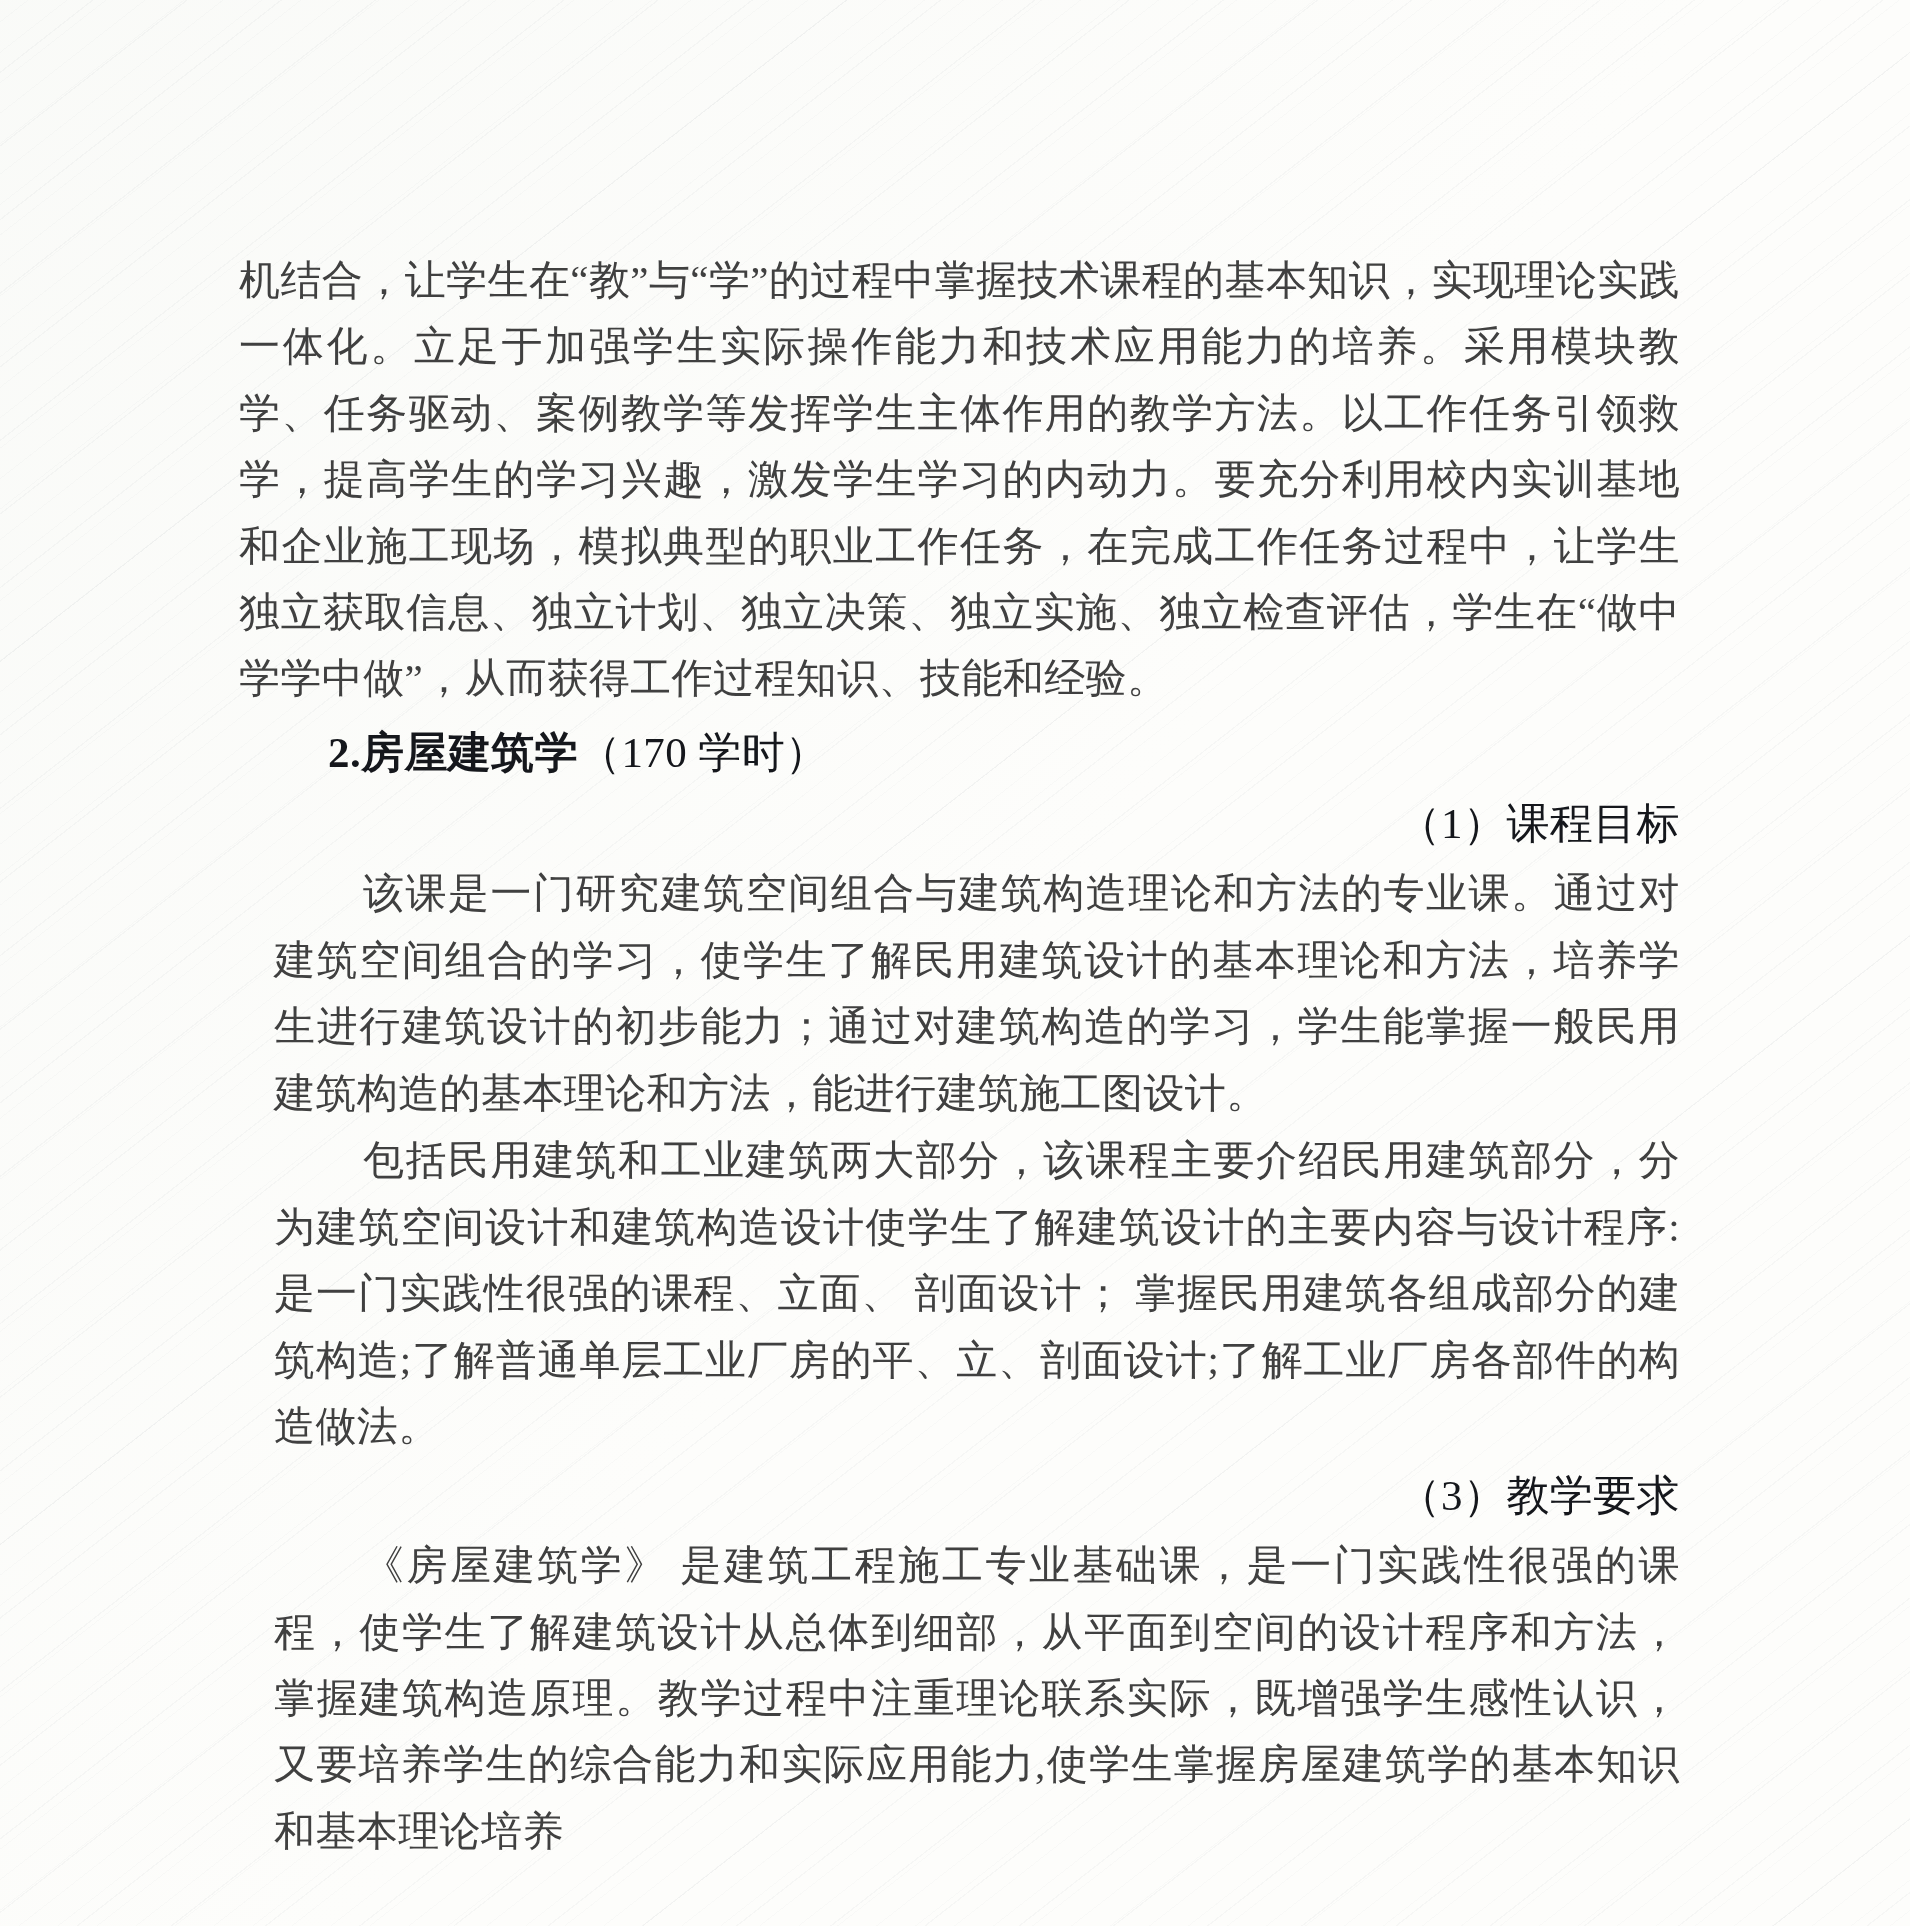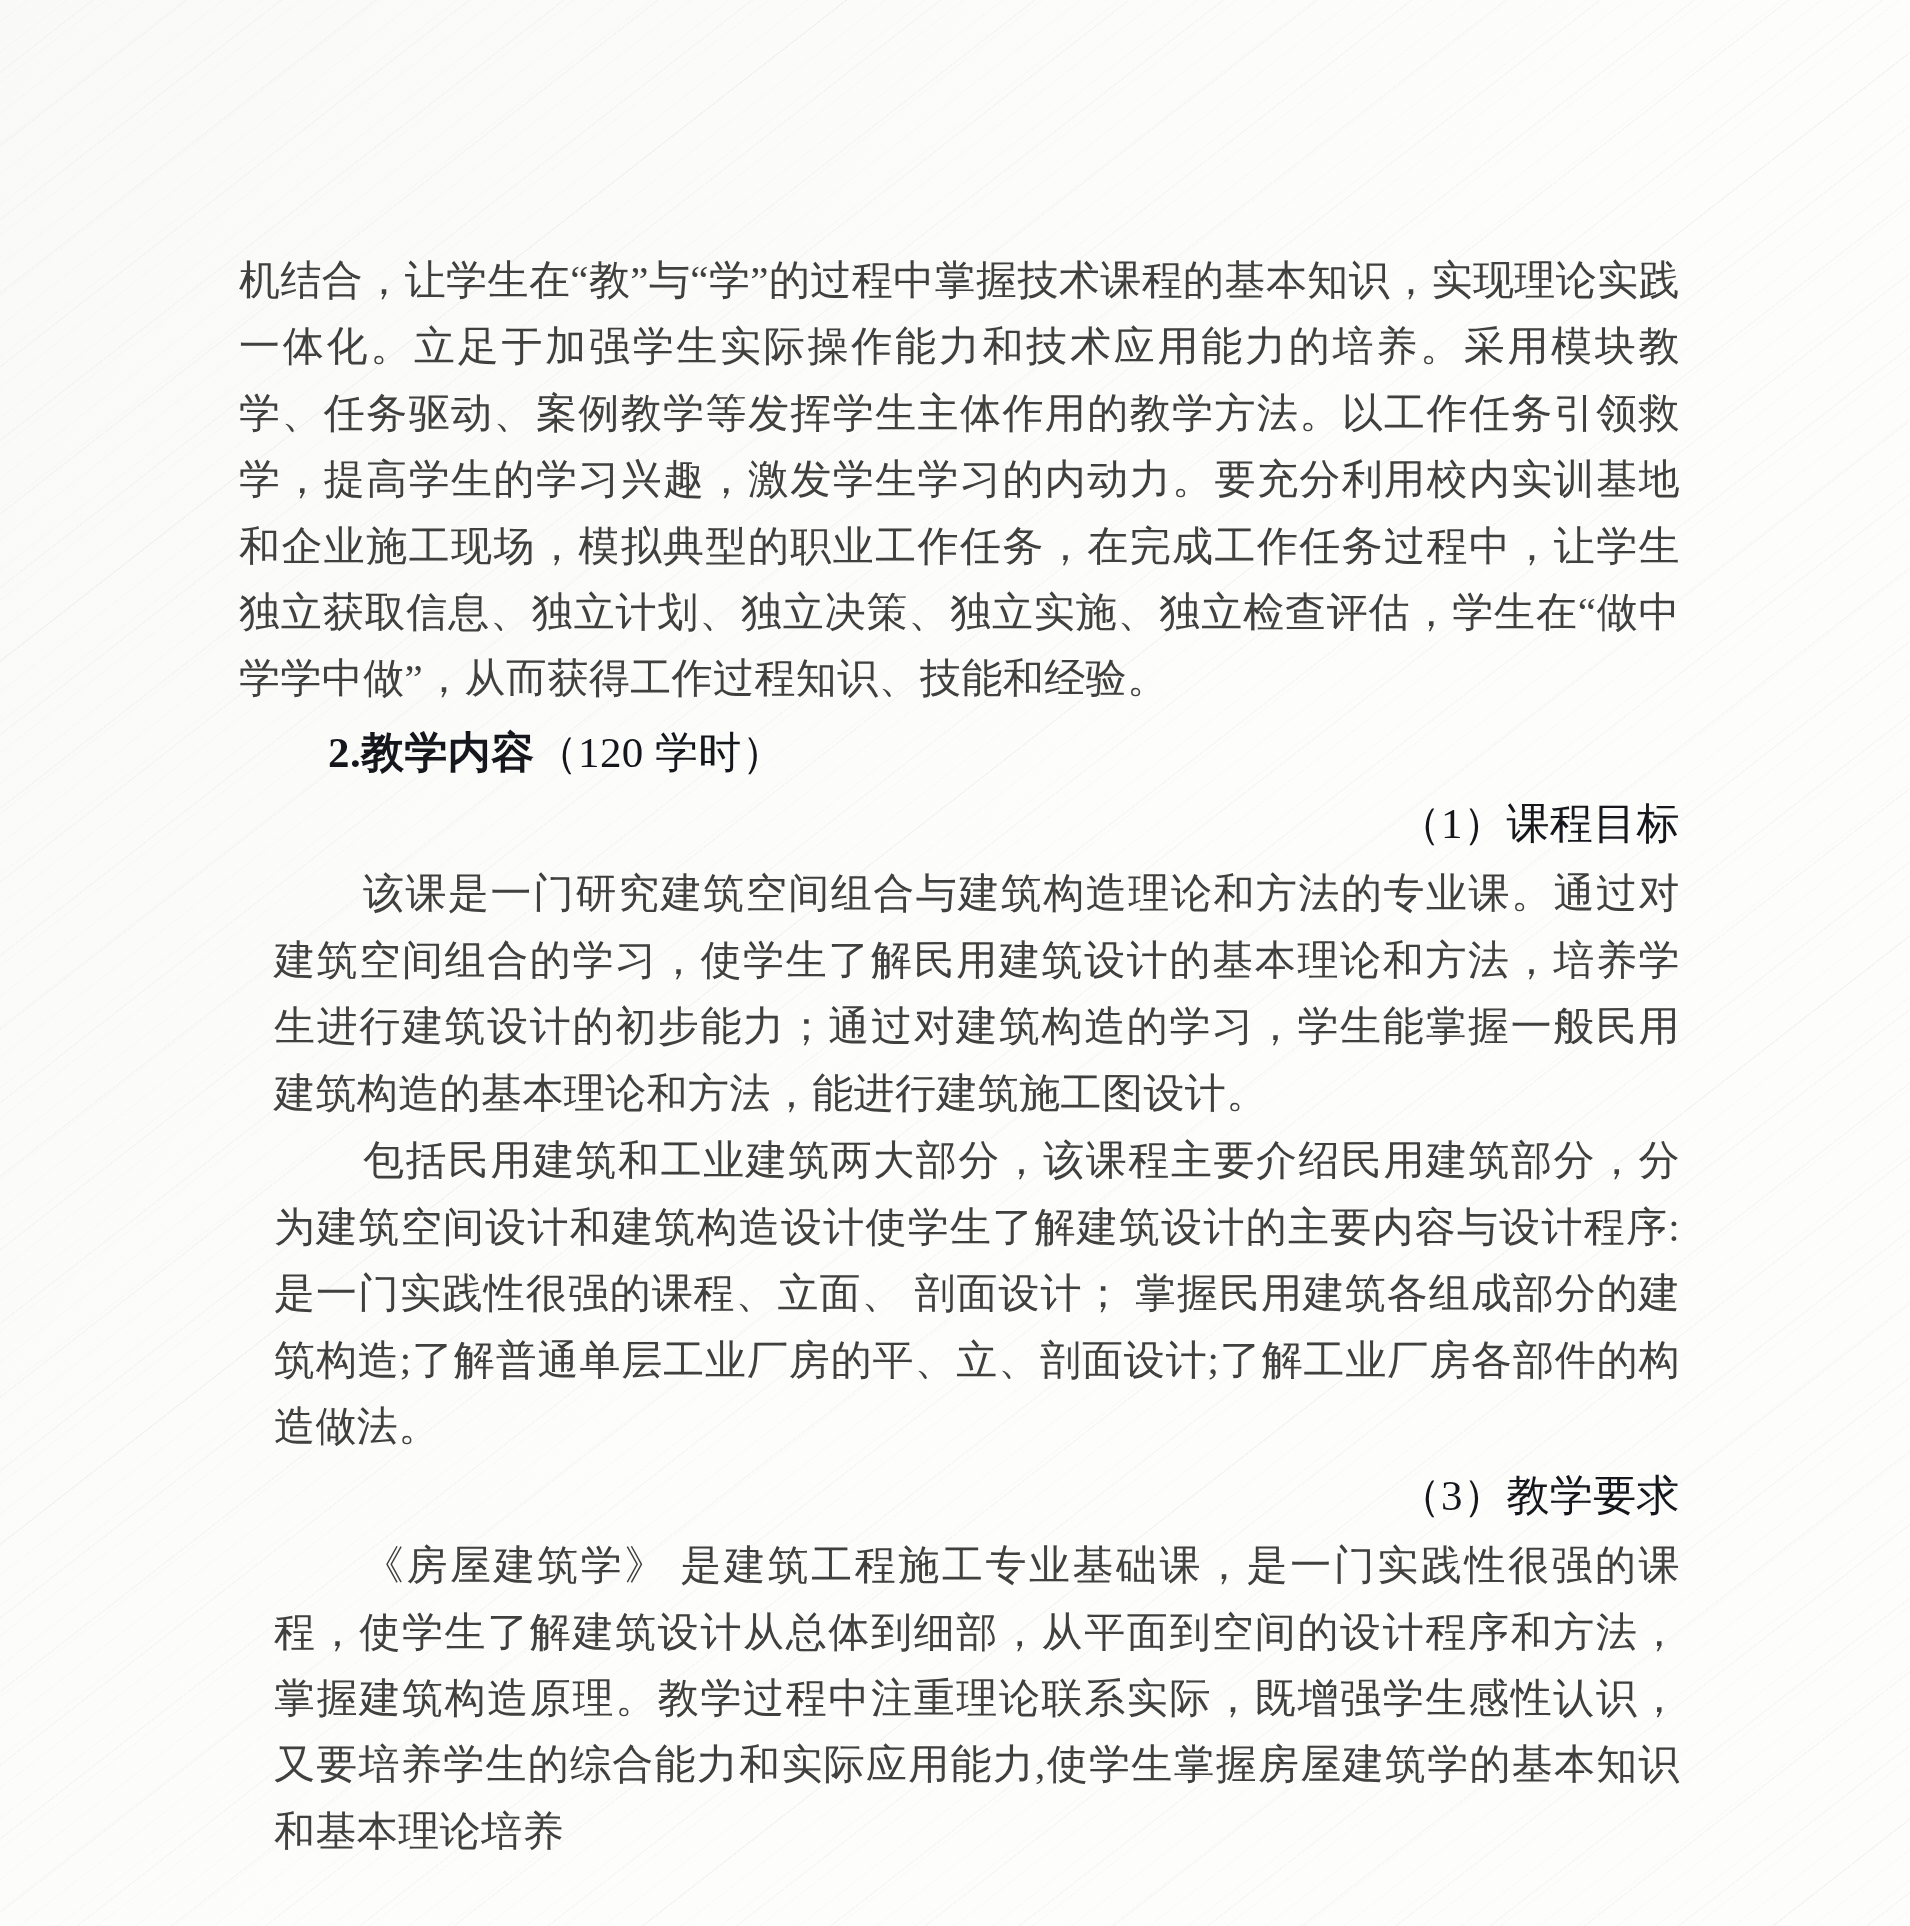--- a/index.html
+++ b/index.html
@@ -95,21 +95,21 @@
 
 <div class="page">
   <div class="paper-tint"></div>
   <div class="watermark"></div>
 
   <div class="content">
 
     <p class="para">机结合，让学生在“教”与“学”的过程中掌握技术课程的基本知识，实现理论实践一体化。立足于加强学生实际操作能力和技术应用能力的培养。采用模块教学、任务驱动、案例教学等发挥学生主体作用的教学方法。以工作任务引领救学，提高学生的学习兴趣，激发学生学习的内动力。要充分利用校内实训基地和企业施工现场，模拟典型的职业工作任务，在完成工作任务过程中，让学生独立获取信息、独立计划、独立决策、独立实施、独立检查评估，学生在“做中学学中做”，从而获得工作过程知识、技能和经验。</p>
 
     <p class="heading">
-      <span class="num">2.</span><span>教学内容</span><span class="hours">（120 学时）</span>
+      <span class="num">2.</span><span>房屋建筑学</span><span class="hours">（170 学时）</span>
     </p>
 
     <p class="subhead">（1）课程目标</p>
 
     <p class="para indent">该课是一门研究建筑空间组合与建筑构造理论和方法的专业课。通过对建筑空间组合的学习，使学生了解民用建筑设计的基本理论和方法，培养学生进行建筑设计的初步能力；通过对建筑构造的学习，学生能掌握一般民用建筑构造的基本理论和方法，能进行建筑施工图设计。</p>
 
 
     <p class="para indent">包括民用建筑和工业建筑两大部分，该课程主要介绍民用建筑部分，分为建筑空间设计和建筑构造设计使学生了解建筑设计的主要内容与设计程序:是一门实践性很强的课程、立面、 剖面设计； 掌握民用建筑各组成部分的建筑构造;了解普通单层工业厂房的平、立、剖面设计;了解工业厂房各部件的构造做法。</p>
 
     <p class="subhead">（3）教学要求</p>

